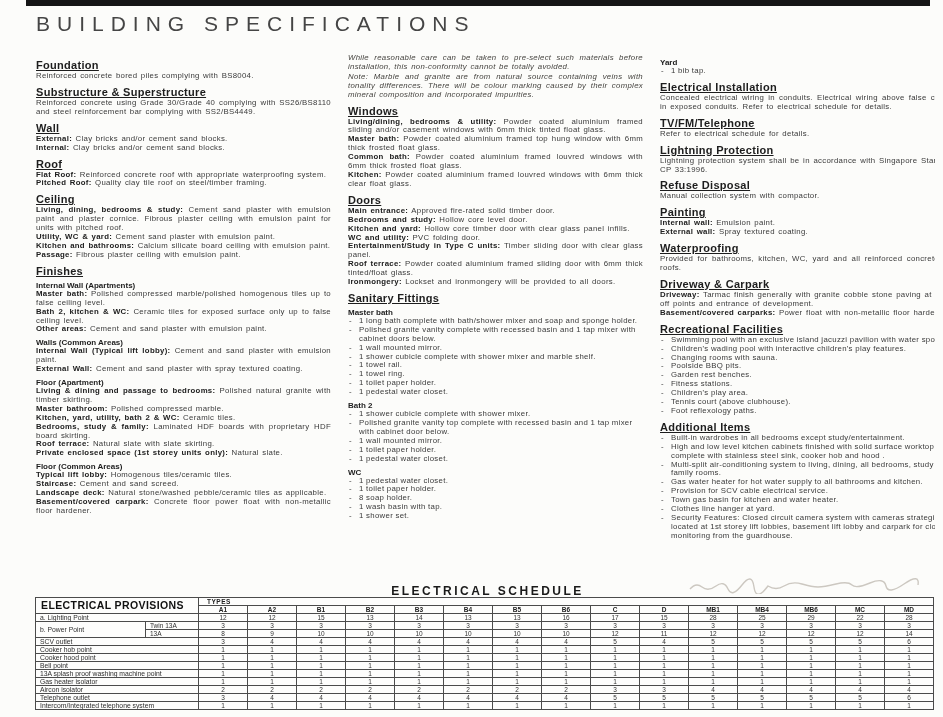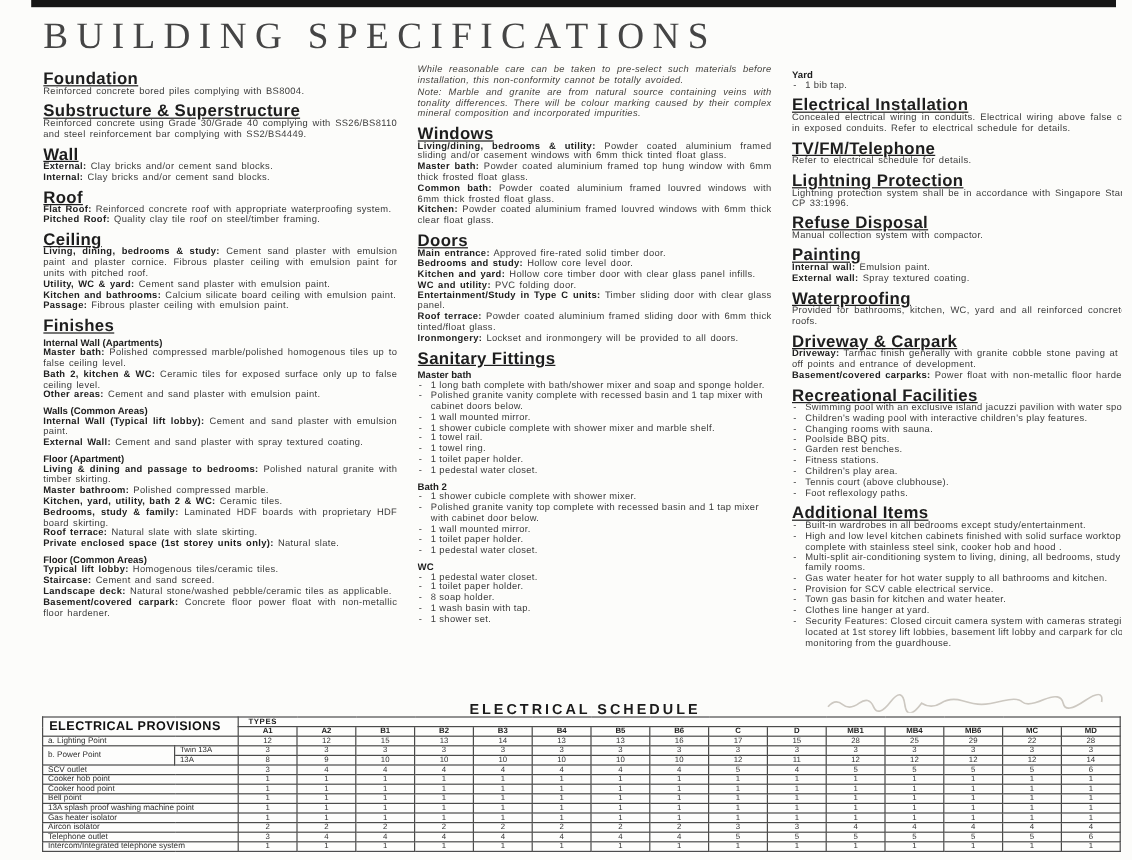--- a/index.html
+++ b/index.html
@@ -4,31 +4,31 @@
 <style>
   html,body{margin:0;padding:0;}
   body{
     width:943px;height:717px;position:relative;overflow:hidden;
     background:#fcfcfa;color:#3a3a3a;
     font-family:"Liberation Sans",sans-serif;
   }
   .top-bar{position:absolute;left:26px;top:0;right:13px;height:6px;background:#161616;}
   .page-title{
     position:absolute;left:36px;top:12px;
-    font-family:Liberation Serif, serif;font-weight:400;
-    font-size:31px;letter-spacing:7px;color:#454545;white-space:nowrap;
+    font-family:Liberation Sans, sans-serif;font-weight:400;
+    font-size:21px;letter-spacing:7px;color:#454545;white-space:nowrap;
   }
   .cols{
     position:absolute;left:36px;top:54px;width:899px;height:534px;
     display:flex;gap:17px;overflow:hidden;
   }
   .col{width:295px;flex:0 0 295px;overflow:hidden;}
   .blk{font-size:7.8px;line-height:8.9px;}
   .blk.h{
-    font-weight:bold;text-decoration:underline;font-size:14px;line-height:11px;
+    font-weight:bold;text-decoration:underline;font-size:11px;line-height:11px;
     color:#1d1d1d;margin:6px 0 1px;letter-spacing:.3px;
   }
   .blk.s{font-weight:bold;font-size:8px;line-height:9px;color:#1d1d1d;margin-top:4px;}
   .blk.p,.blk.n{text-align:justify;letter-spacing:.3px;word-spacing:1px;}
   .blk.n{font-style:italic;color:#45433f;margin-bottom:1px;}
   .blk.li{position:relative;padding-left:11px;letter-spacing:.3px;}
   .blk.li::before{content:"-";position:absolute;left:1px;top:0;}
   .r-b{font-weight:bold;color:#202020;}
   .sched-title{
     position:absolute;left:35px;top:584px;width:905px;text-align:center;

